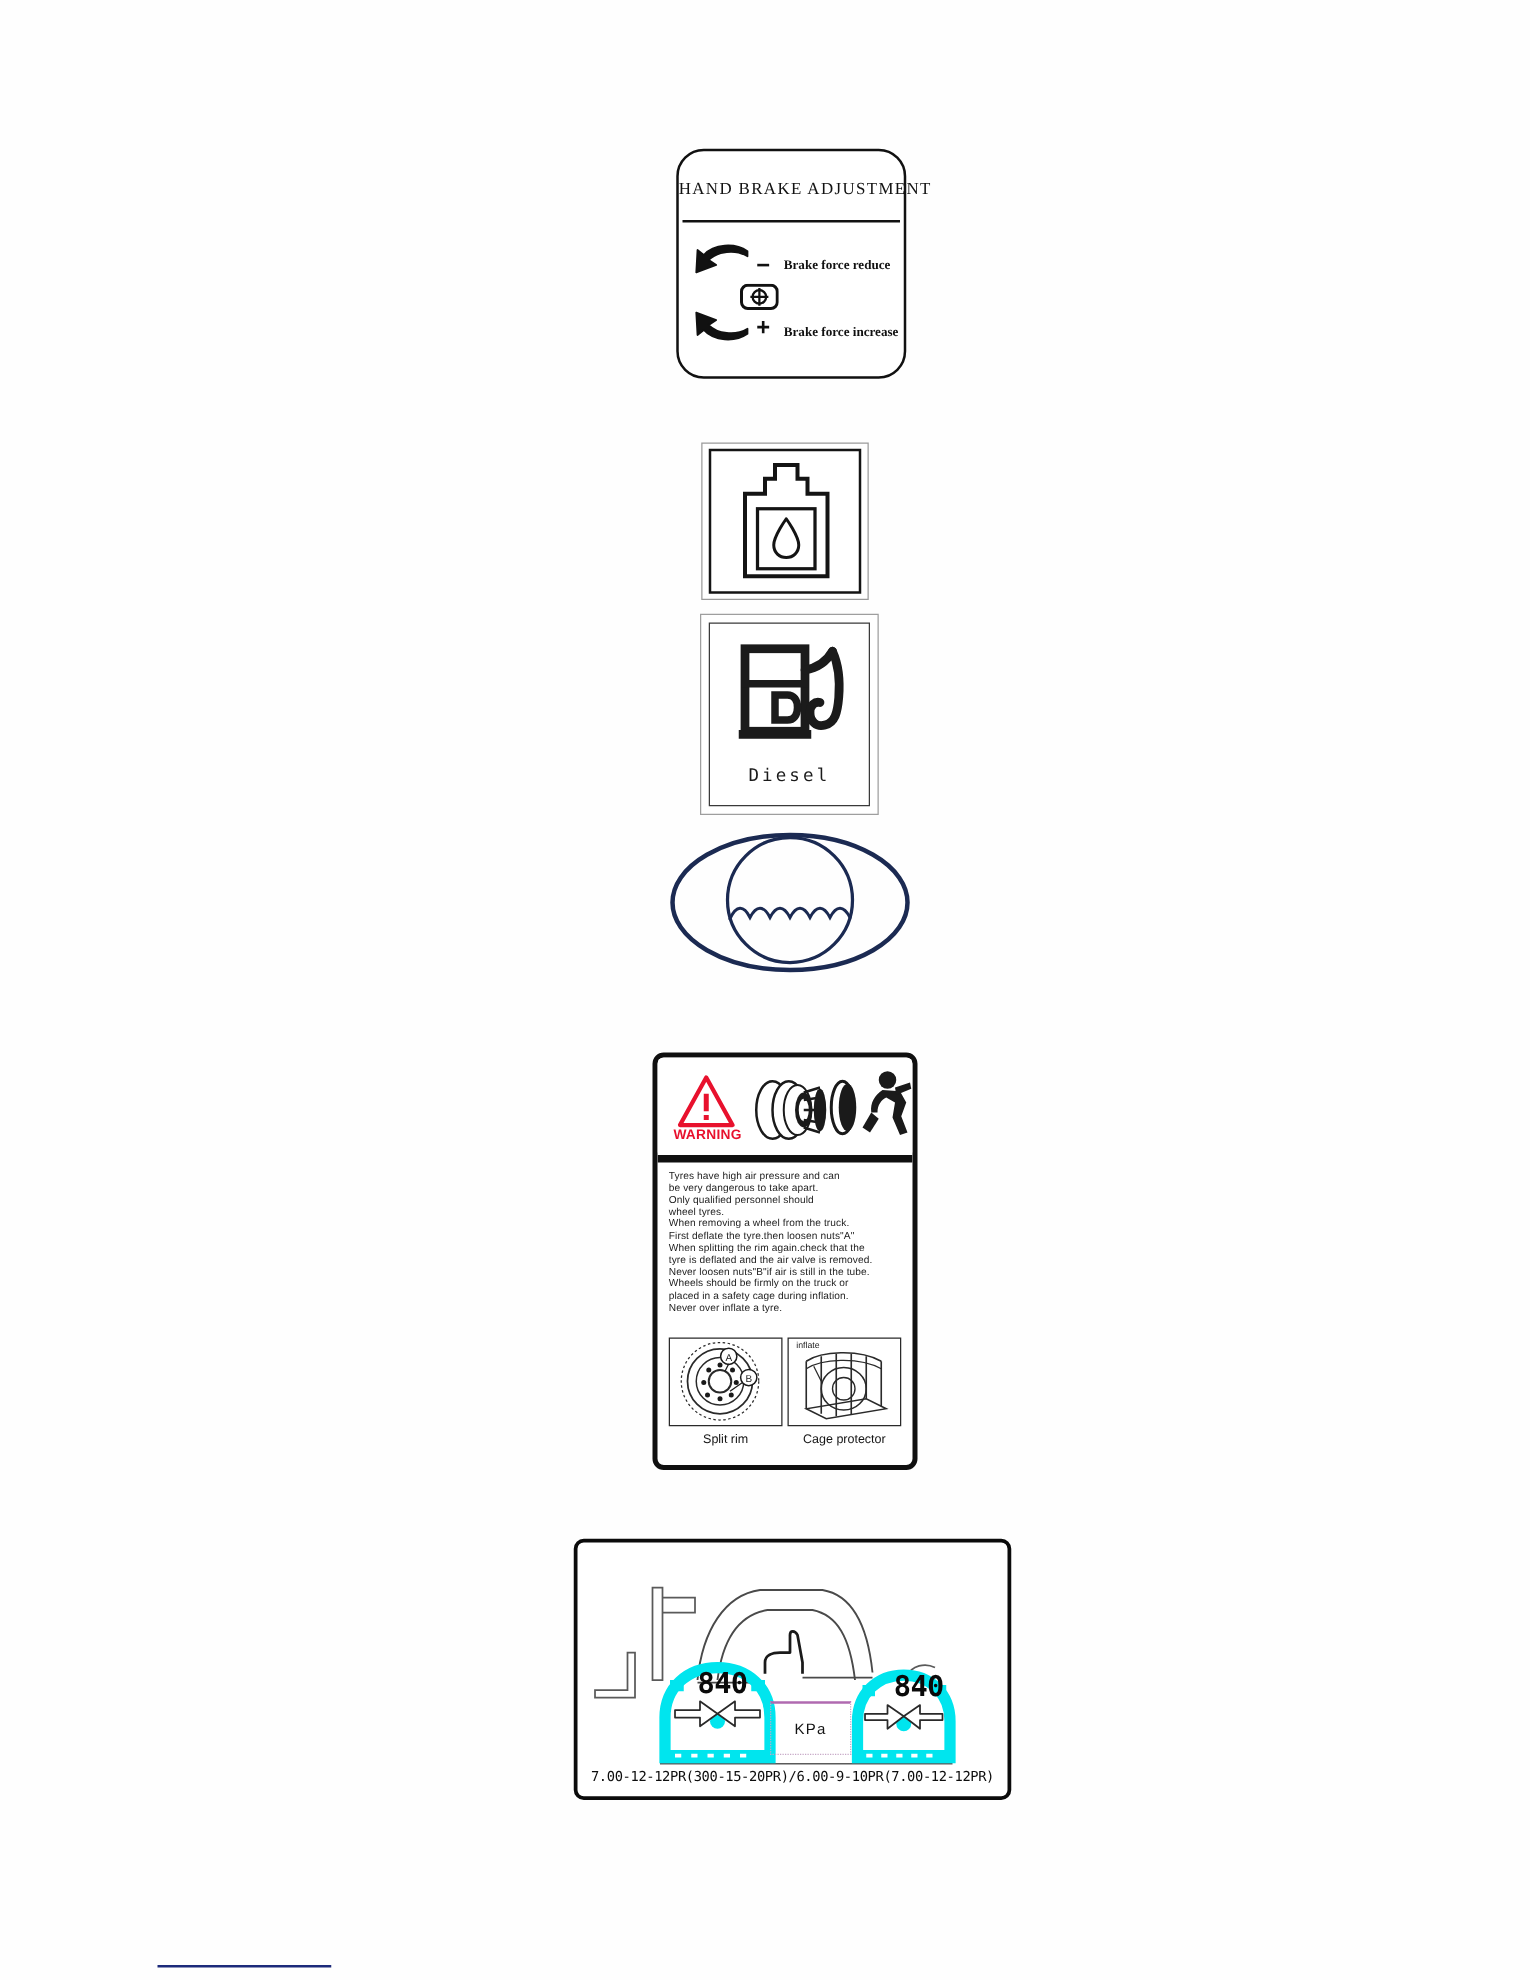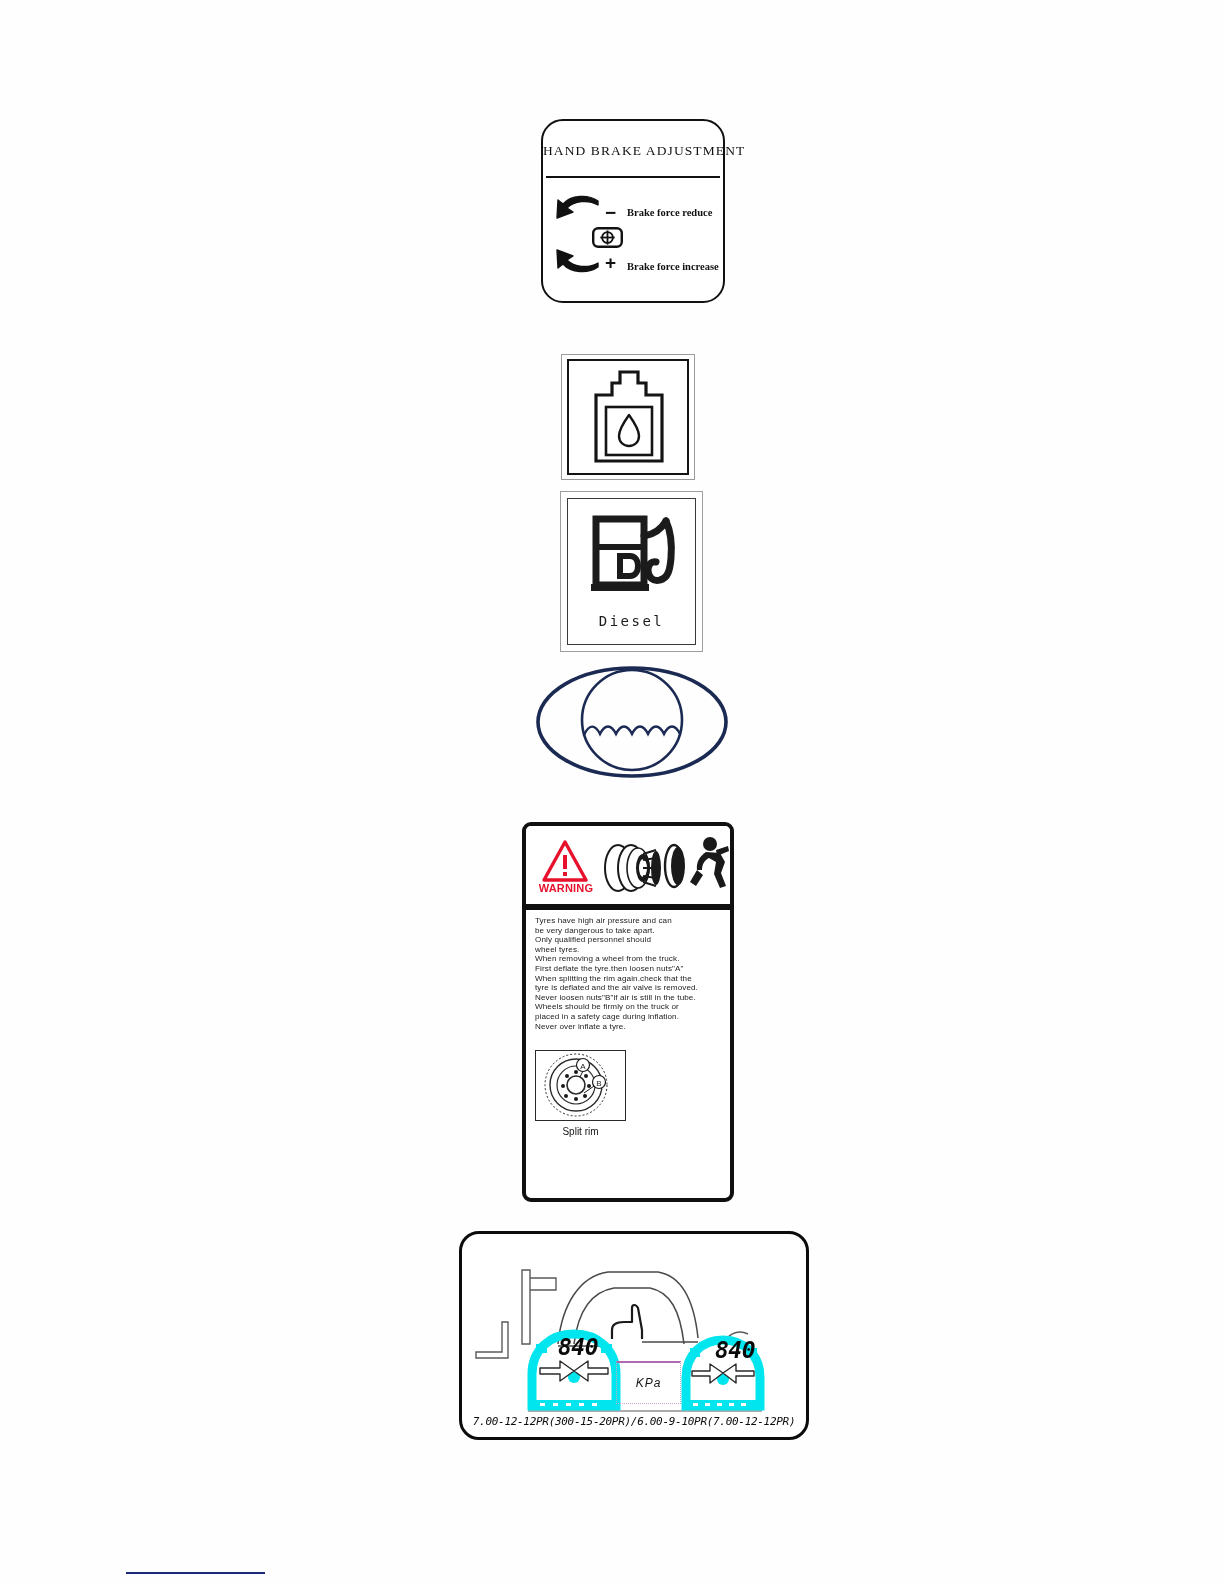--- a/index.html
+++ b/index.html
@@ -147,23 +147,23 @@
     left: 534px;
     top: 663px;
     width: 196px;
     height: 118px;
   }
 
   
   #tyre-warning-label {
     position: absolute;
     left: 522px;
-    top: 822px;
+    top: 842px;
     width: 212px;
-    height: 380px;
+    height: 334px;
     background: #ffffff;
     border: 4px solid #101010;
     border-radius: 9px;
     box-sizing: border-box;
     overflow: hidden;
   }
   #warning-header {
     position: absolute;
     left: 0; right: 0; top: 0;
     height: 76px;
@@ -252,24 +252,23 @@
 
   
   #tyre-pressure-label {
     position: absolute;
     left: 459px;
     top: 1231px;
     width: 350px;
     height: 209px;
     background: #ffffff;
     border: 3px solid #0b0b0b;
-    border-radius: 20px;
+    border-radius: 8px;
     box-sizing: border-box;
     overflow: hidden;
-    font-style: italic;
   }
   #tp-svg { position: absolute; left: 0; top: 0; }
   .tp-pressure-value {
     position: absolute;
     font-family: "DejaVu Sans Mono", monospace;
     font-size: 23px;
     font-weight: bold;
     color: #0a0a0a;
     letter-spacing: -0.5px;
   }
@@ -460,20 +459,35 @@
               <text x="47" y="17.5" font-family="Liberation Sans, sans-serif" font-size="8" text-anchor="middle" fill="#1a1a1a">A</text>
               <circle cx="63" cy="31" r="6.5" fill="#fff" stroke="#1a1a1a" stroke-width="1.2"></circle>
               <text x="63" y="34.5" font-family="Liberation Sans, sans-serif" font-size="8" text-anchor="middle" fill="#1a1a1a">B</text>
               <line x1="47" y1="20" x2="44" y2="26" stroke="#1a1a1a" stroke-width="1"></line>
               <line x1="58" y1="35" x2="48" y2="42" stroke="#1a1a1a" stroke-width="1"></line>
             </svg>
           </div>
           <div class="fig-caption">Split rim</div>
         </div>
 
+        <div class="fig-block">
+          <div class="fig-box">
+            <div id="inflate-tag">inflate</div>
+            <svg width="89" height="69" viewBox="0 0 89 69">
+              <path d="M14 56 L30 64 L78 56 L62 48 Z" fill="none" stroke="#2a2a2a" stroke-width="1.2"></path>
+              <path d="M14 18 L14 56 M26 14 L26 60 M38 12 L38 62 M50 12 L50 61 M62 14 L62 48 M74 18 L74 54" stroke="#2a2a2a" stroke-width="1.3"></path>
+              <path d="M14 18 C26 10 56 8 74 18" fill="none" stroke="#2a2a2a" stroke-width="1.3"></path>
+              <path d="M14 24 C26 16 56 14 74 24" fill="none" stroke="#2a2a2a" stroke-width="1"></path>
+              <ellipse cx="44" cy="40" rx="18" ry="17" fill="none" stroke="#2a2a2a" stroke-width="1.3"></ellipse>
+              <ellipse cx="44" cy="40" rx="9" ry="9" fill="none" stroke="#2a2a2a" stroke-width="1.1"></ellipse>
+              <path d="M26 34 L20 22" stroke="#2a2a2a" stroke-width="1"></path>
+            </svg>
+          </div>
+          <div class="fig-caption">Cage protector</div>
+        </div>
 
       </div>
     </div>
   </div>
 
   <div id="tyre-pressure-label">
     <svg id="tp-svg" width="344" height="203" viewBox="0 0 344 203">
 
       <path d="M60 36 L60 110 L68 110 L68 36 Z" fill="none" stroke="#5a5a5a" stroke-width="1.4"></path>
       <path d="M68 44 L94 44 L94 56 L68 56" fill="none" stroke="#5a5a5a" stroke-width="1.4"></path>

